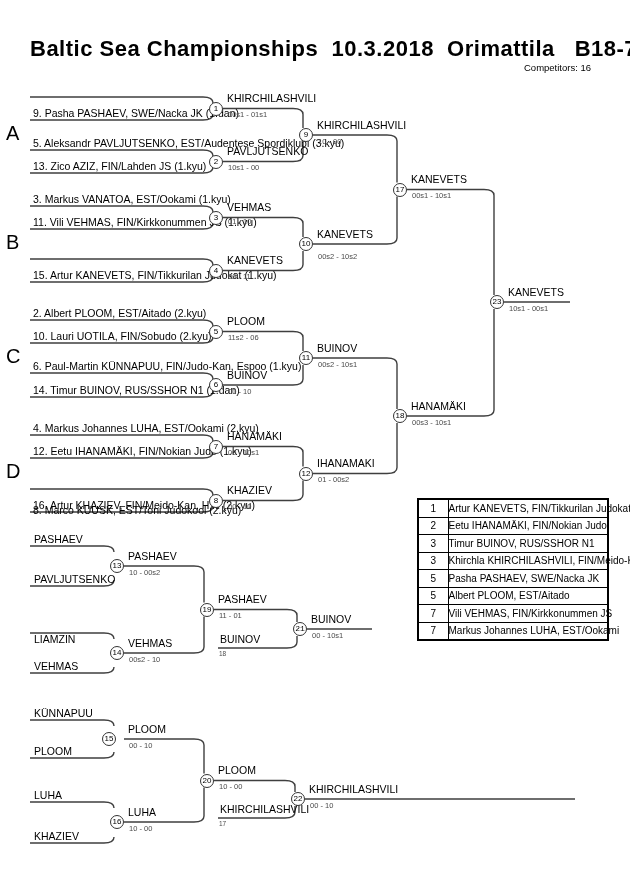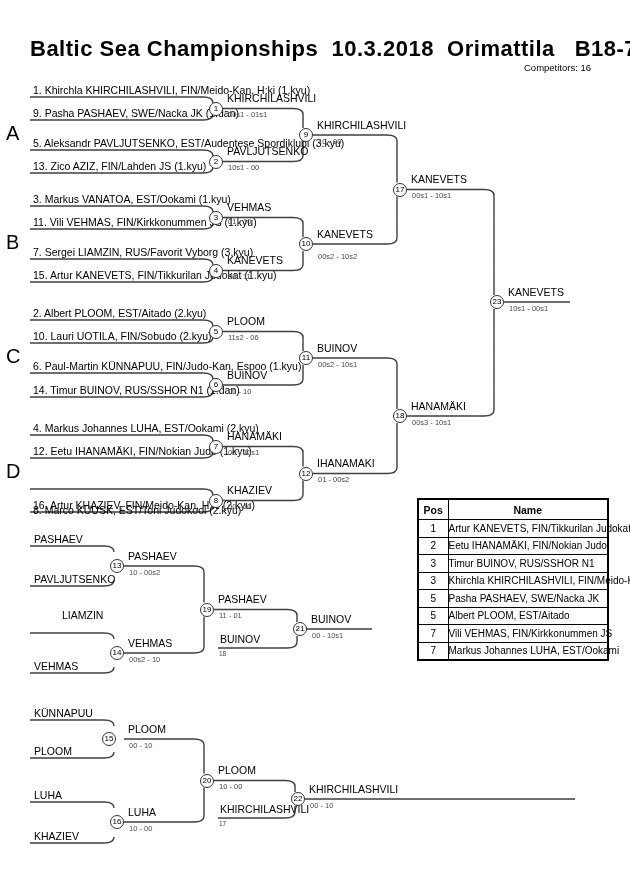--- a/index.html
+++ b/index.html
@@ -39,27 +39,25 @@
   </svg>
 
   <div class="abs title" style="left:30px;top:36px;">Baltic Sea Championships  10.3.2018  Orimattila   B18-73</div>
   <div class="abs competitors" style="left:524px;top:62px;">Competitors: 16</div>
 
   <div class="abs glabel" style="left:6px;top:122px;">A</div>
   <div class="abs glabel" style="left:6px;top:231px;">B</div>
   <div class="abs glabel" style="left:6px;top:345px;">C</div>
   <div class="abs glabel" style="left:6px;top:460px;">D</div>
 
-  <div class="abs entry" style="left:33px;top:84px;">1. Khirchla KHIRCHILASHVILI, FIN/Meido-Kan, H:ki (1.kyu)</div>
   <div class="abs entry" style="left:33px;top:107px;">9. Pasha PASHAEV, SWE/Nacka JK (1.dan)</div>
   <div class="abs entry" style="left:33px;top:137px;">5. Aleksandr PAVLJUTSENKO, EST/Audentese Spordiklubi (3.kyu)</div>
   <div class="abs entry" style="left:33px;top:160px;">13. Zico AZIZ, FIN/Lahden JS (1.kyu)</div>
   <div class="abs entry" style="left:33px;top:193px;">3. Markus VANATOA, EST/Ookami (1.kyu)</div>
   <div class="abs entry" style="left:33px;top:216px;">11. Vili VEHMAS, FIN/Kirkkonummen JS (1.kyu)</div>
-  <div class="abs entry" style="left:33px;top:246px;">7. Sergei LIAMZIN, RUS/Favorit Vyborg (3.kyu)</div>
   <div class="abs entry" style="left:33px;top:269px;">15. Artur KANEVETS, FIN/Tikkurilan Judokat (1.kyu)</div>
   <div class="abs entry" style="left:33px;top:307px;">2. Albert PLOOM, EST/Aitado (2.kyu)</div>
   <div class="abs entry" style="left:33px;top:330px;">10. Lauri UOTILA, FIN/Sobudo (2.kyu)</div>
   <div class="abs entry" style="left:33px;top:360px;">6. Paul-Martin KÜNNAPUU, FIN/Judo-Kan, Espoo (1.kyu)</div>
   <div class="abs entry" style="left:33px;top:384px;">14. Timur BUINOV, RUS/SSHOR N1 (1.dan)</div>
   <div class="abs entry" style="left:33px;top:422px;">4. Markus Johannes LUHA, EST/Ookami (2.kyu)</div>
   <div class="abs entry" style="left:33px;top:445px;">12. Eetu IHANAMÄKI, FIN/Nokian Judo (1.kyu)</div>
   <div class="abs entry" style="left:33px;top:504px;">8. Marco KUUSK, EST/Toni Judokool (2.kyu)</div>
   <div class="abs entry" style="left:33px;top:499px;">16. Artur KHAZIEV, FIN/Meido-Kan, H:ki (2.kyu)</div>
 
@@ -118,21 +116,21 @@
   <div class="abs circle" style="left:393px;top:409px;">18</div>
   <div class="abs wname" style="left:411px;top:400px;">HANAMÄKI</div>
   <div class="abs wscore" style="left:412px;top:418px;">00s3 - 10s1</div>
 
   <div class="abs circle" style="left:490px;top:295px;">23</div>
   <div class="abs wname" style="left:508px;top:286px;">KANEVETS</div>
   <div class="abs wscore" style="left:509px;top:304px;">10s1 - 00s1</div>
 
   <div class="abs entry" style="left:34px;top:533px;">PASHAEV</div>
   <div class="abs entry" style="left:34px;top:573px;">PAVLJUTSENKO</div>
-  <div class="abs entry" style="left:34px;top:609px;margin-left:28px;">LIAMZIN</div>
+  <div class="abs entry" style="left:34px;top:633px;">LIAMZIN</div>
   <div class="abs entry" style="left:34px;top:660px;">VEHMAS</div>
 
   <div class="abs circle" style="left:110px;top:559px;">13</div>
   <div class="abs wname" style="left:128px;top:550px;">PASHAEV</div>
   <div class="abs wscore" style="left:129px;top:568px;">10 - 00s2</div>
 
   <div class="abs circle" style="left:110px;top:646px;">14</div>
   <div class="abs wname" style="left:128px;top:637px;">VEHMAS</div>
   <div class="abs wscore" style="left:129px;top:655px;text-align:center;">00s2 - 10</div>
 
@@ -170,24 +168,20 @@
   <div class="abs circle" style="left:291px;top:792px;">22</div>
   <div class="abs wname" style="left:309px;top:783px;">KHIRCHILASHVILI</div>
   <div class="abs wscore" style="left:310px;top:801px;">00 - 10</div>
 
   <table class="results">
     <colgroup>
         <col style="width:30px">
         <col style="width:160px">
       </colgroup>
     <tbody>
-        <tr>
-      <th>Pos</th>
-      <th>Name</th>
-    </tr>
     <tr>
       <td class="pos">1</td>
       <td class="name">Artur KANEVETS, FIN/Tikkurilan Judokat</td>
     </tr>
     <tr>
       <td class="pos">2</td>
       <td class="name">Eetu IHANAMÄKI, FIN/Nokian Judo</td>
     </tr>
     <tr>
       <td class="pos">3</td>

